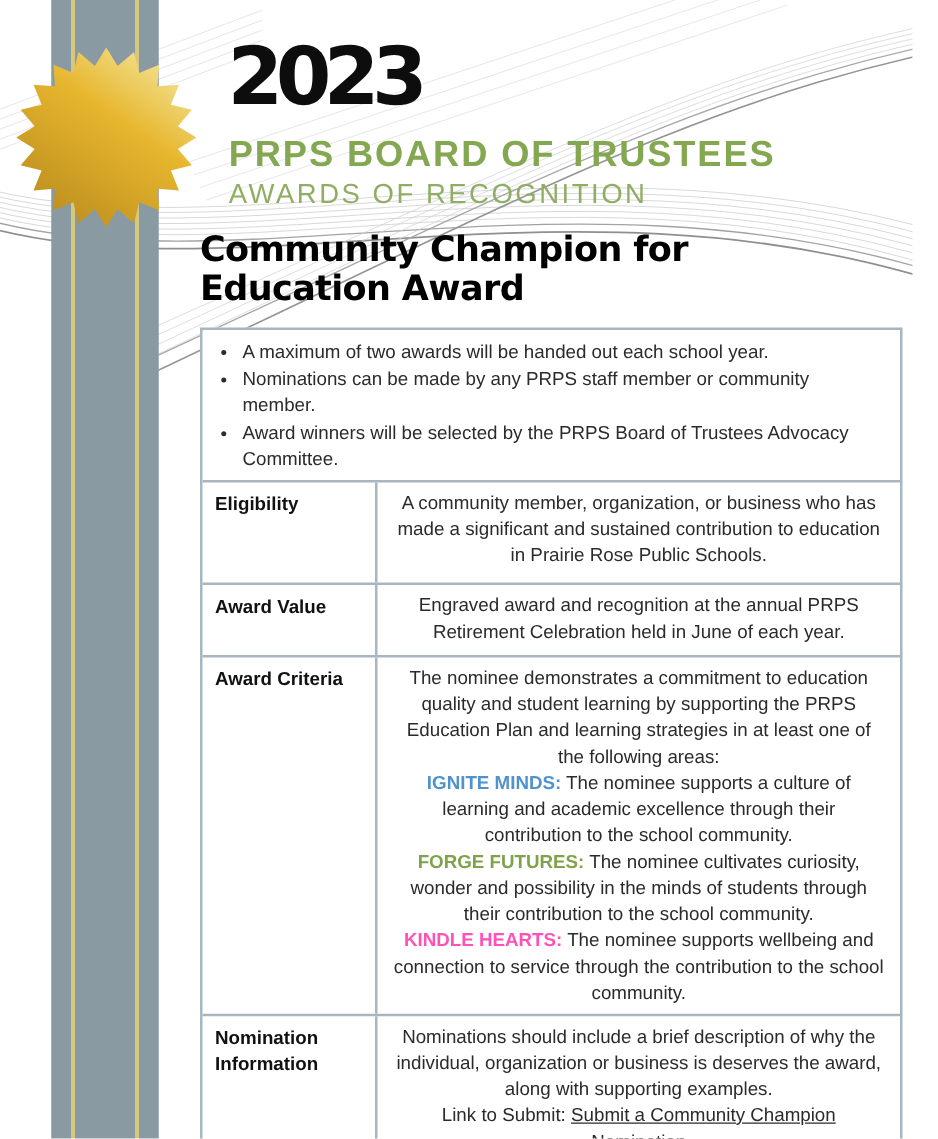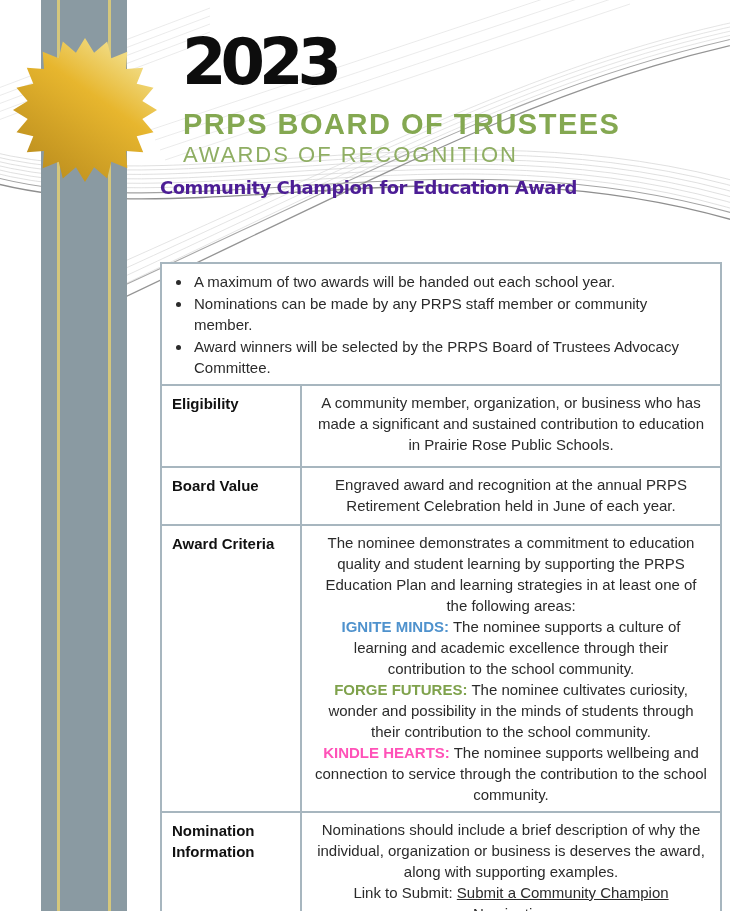--- a/index.html
+++ b/index.html
@@ -22,23 +22,23 @@
 
   .content{position:absolute;left:160px;top:0;width:560px;height:911px;z-index:3;}
 
   .year{position:absolute;top:30px;left:22px;font-family:"DejaVu Sans",sans-serif;
     font-weight:800;font-size:64px;letter-spacing:-6px;color:#0d0d0d;line-height:1;}
   .org{position:absolute;top:109px;left:23px;font-weight:700;font-size:29px;
     letter-spacing:1.5px;color:#84a851;line-height:1.1;white-space:nowrap;}
   .subtitle{position:absolute;top:143px;left:23px;font-weight:400;font-size:22px;
     letter-spacing:2px;color:#8fae63;line-height:1.1;white-space:nowrap;}
 
-  .award-title{position:absolute;top:172px;left:0;width:490px;margin:0;
-    font-family:"DejaVu Sans",sans-serif;font-weight:800;font-size:18px;
-    line-height:31px;color:#4c1d95;letter-spacing:-0.5px;}
+  .award-title{position:absolute;top:184px;left:0;width:490px;margin:0;
+    font-family:"DejaVu Sans",sans-serif;font-weight:800;font-size:28px;
+    line-height:31px;color:#000000;letter-spacing:-0.5px;}
 
   .info-table{position:absolute;top:262px;left:0;width:558px;
     border:2px solid #a7b6bf;background:#fff;font-size:15px;line-height:21px;color:#2b2b2b;}
   .row{display:grid;grid-template-columns:140px 1fr;border-top:2px solid #a7b6bf;}
   .row-bullets{display:block;border-top:none;min-height:84px;padding:5px 24px 5px 2px;}
   .row-bullets ul{margin:2px 0 0 0;padding-left:28px;}
   .row-bullets li{margin:0 0 1px 0;padding-left:2px;}
   .cell-label{border-right:2px solid #a7b6bf;font-weight:700;
     padding:7px 10px;color:#111;}
   .cell-value{padding:6px 12px;text-align:center;}
@@ -134,21 +134,21 @@
       </div>
 
       <div class="row">
         <div class="cell-label">Eligibility</div>
         <div class="cell-value min-elig">
           <p>A community member, organization, or business who has made a significant and sustained contribution to education in Prairie Rose Public Schools.</p>
         </div>
       </div>
 
       <div class="row">
-        <div class="cell-label">Board Value</div>
+        <div class="cell-label">Award Value</div>
         <div class="cell-value min-value">
           <p>Engraved award and recognition at the annual PRPS Retirement Celebration held in June of each year.</p>
         </div>
       </div>
 
       <div class="row">
         <div class="cell-label">Award Criteria</div>
         <div class="cell-value min-criteria">
           <div>The nominee demonstrates a commitment to education quality and student learning by supporting the PRPS Education Plan and learning strategies in at least one of the following areas:</div>
           <div>

